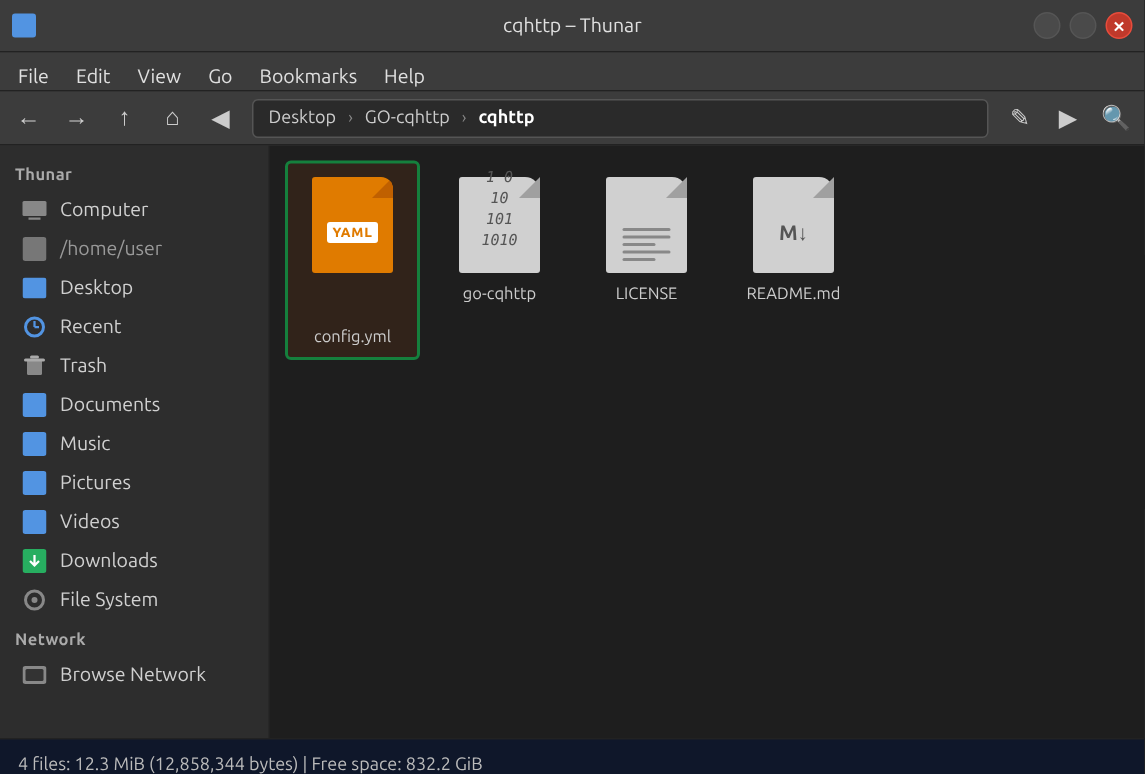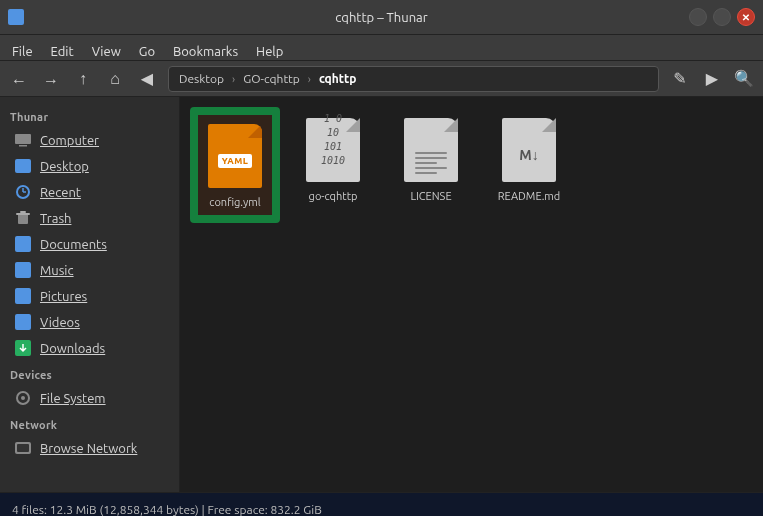--- a/index.html
+++ b/index.html
@@ -174,21 +174,20 @@
     .sidebar-item {
       display: flex;
       align-items: center;
       padding: 4px 10px;
       cursor: pointer;
       border-radius: 3px;
       margin: 0 4px;
       gap: 8px;
       color: #d0d0d0;
       font-size: 13px;
-      text-decoration: underline;
     }
     .sidebar-icon {
       width: 18px;
       height: 18px;
       display: flex;
       align-items: center;
       justify-content: center;
       flex-shrink: 0;
     }
 
@@ -209,22 +208,23 @@
       width: 90px;
       display: flex;
       flex-direction: column;
       align-items: center;
       cursor: pointer;
       padding: 6px 4px;
       border-radius: 4px;
       border: 2px solid transparent;
     }
     .file-item.selected {
-      border: 8px solid #15803d;
+      border: 2px solid #15803d;
       background: rgba(224, 90, 0, 0.1);
+      gap: 29px;
     }
 
     .file-icon-wrap {
       width: 64px;
       height: 70px;
       display: flex;
       align-items: center;
       justify-content: center;
       margin-bottom: 4px;
     }
@@ -403,20 +403,28 @@
     <div class="sidebar-item">
       <div class="sidebar-icon">
         <svg width="18" height="14" viewBox="0 0 18 14">
             <rect x="1" y="1" width="16" height="10" rx="1" fill="#888"></rect>
             <rect x="5" y="12" width="8" height="1.5" fill="#888"></rect>
           </svg>
       </div>
       <span>Computer</span>
     </div>
 
+    <div class="sidebar-item">
+      <div class="sidebar-icon">
+        <svg width="16" height="16" viewBox="0 0 16 16">
+            <rect width="16" height="16" rx="2" fill="#777"></rect>
+          </svg>
+      </div>
+      <span style="color:#999">/home/user</span>
+    </div>
 
     <div class="sidebar-item">
       <div class="sidebar-icon">
         <svg width="16" height="14" viewBox="0 0 16 14">
             <rect width="16" height="14" rx="2" fill="#5294e2"></rect>
           </svg>
       </div>
       <span>Desktop</span>
     </div>
 
@@ -481,21 +489,20 @@
     <div class="sidebar-item">
       <div class="sidebar-icon">
         <svg width="16" height="16" viewBox="0 0 16 16">
             <rect width="16" height="16" rx="2" fill="#27ae60"></rect>
             <path d="M8 4v6M5 8l3 3 3-3" stroke="#fff" stroke-width="1.5" fill="none"></path>
           </svg>
       </div>
       <span>Downloads</span>
     </div>
 
-    <div class="sidebar-section-label">Devices</div>
 
     <div class="sidebar-item">
       <div class="sidebar-icon">
         <svg width="16" height="16" viewBox="0 0 16 16">
             <circle cx="8" cy="8" r="6" fill="none" stroke="#888" stroke-width="2"></circle>
             <circle cx="8" cy="8" r="2" fill="#888"></circle>
           </svg>
       </div>
       <span>File System</span>
     </div>

